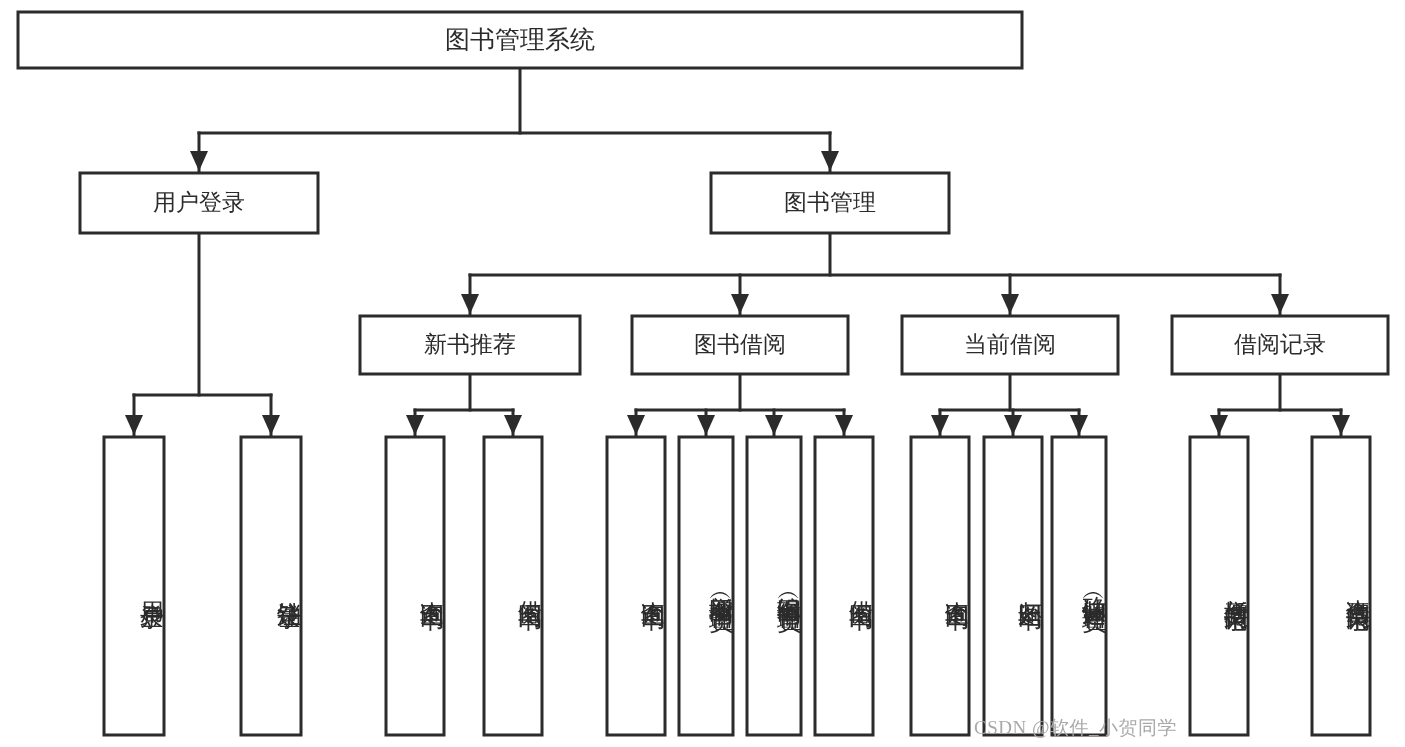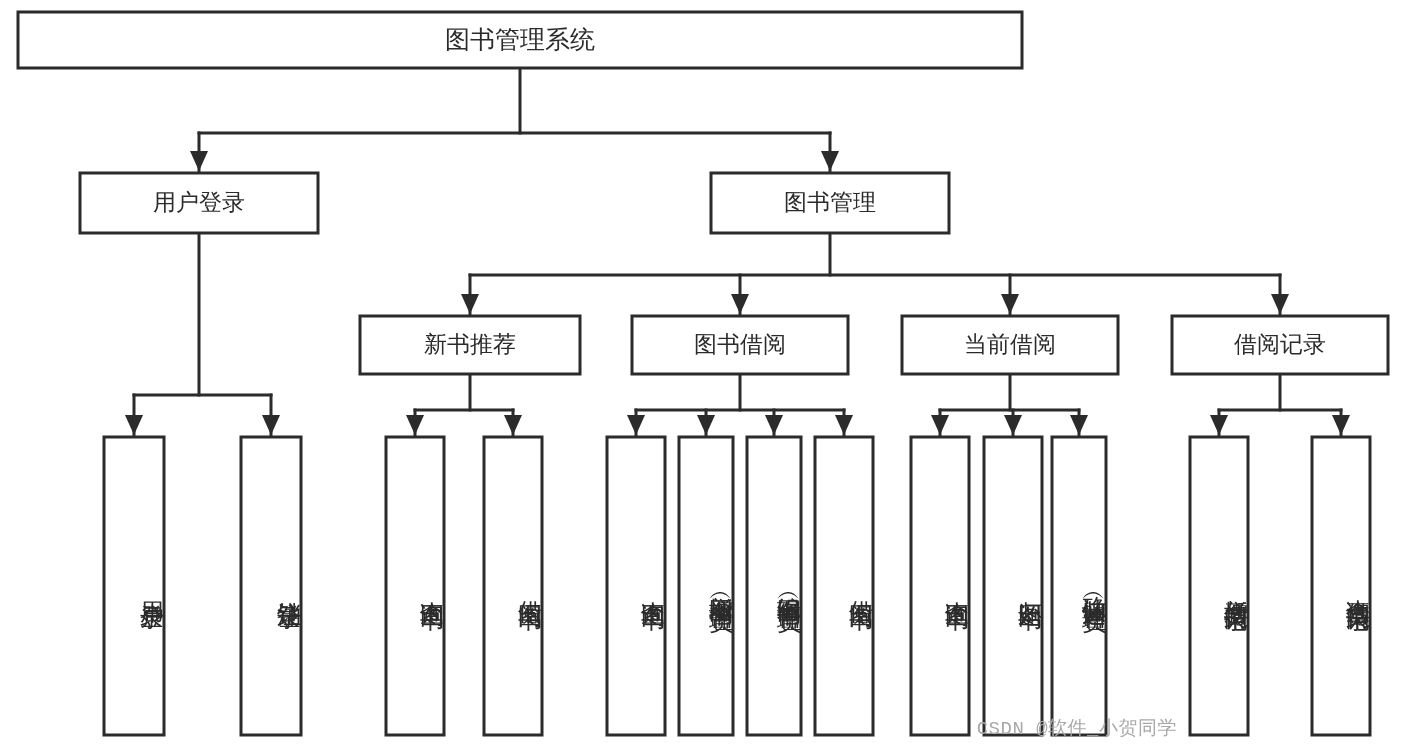--- a/index.html
+++ b/index.html
@@ -29,21 +29,21 @@
     text-align:center;
     display:flex;
     align-items:flex-start;
     justify-content:center;
     white-space:nowrap;
     pointer-events:none;
   }
   .watermark{
     position:absolute;
     right:10px;bottom:6px;
-    font-family:Liberation Mono, monospace;
+    font-family:Liberation Serif, serif;
     font-size:19px;
     color:#a9a9a9;
     white-space:nowrap;
     letter-spacing:0.5px;
   }
 </style>
 </head>
 <body>
 
 <div id="stage">

